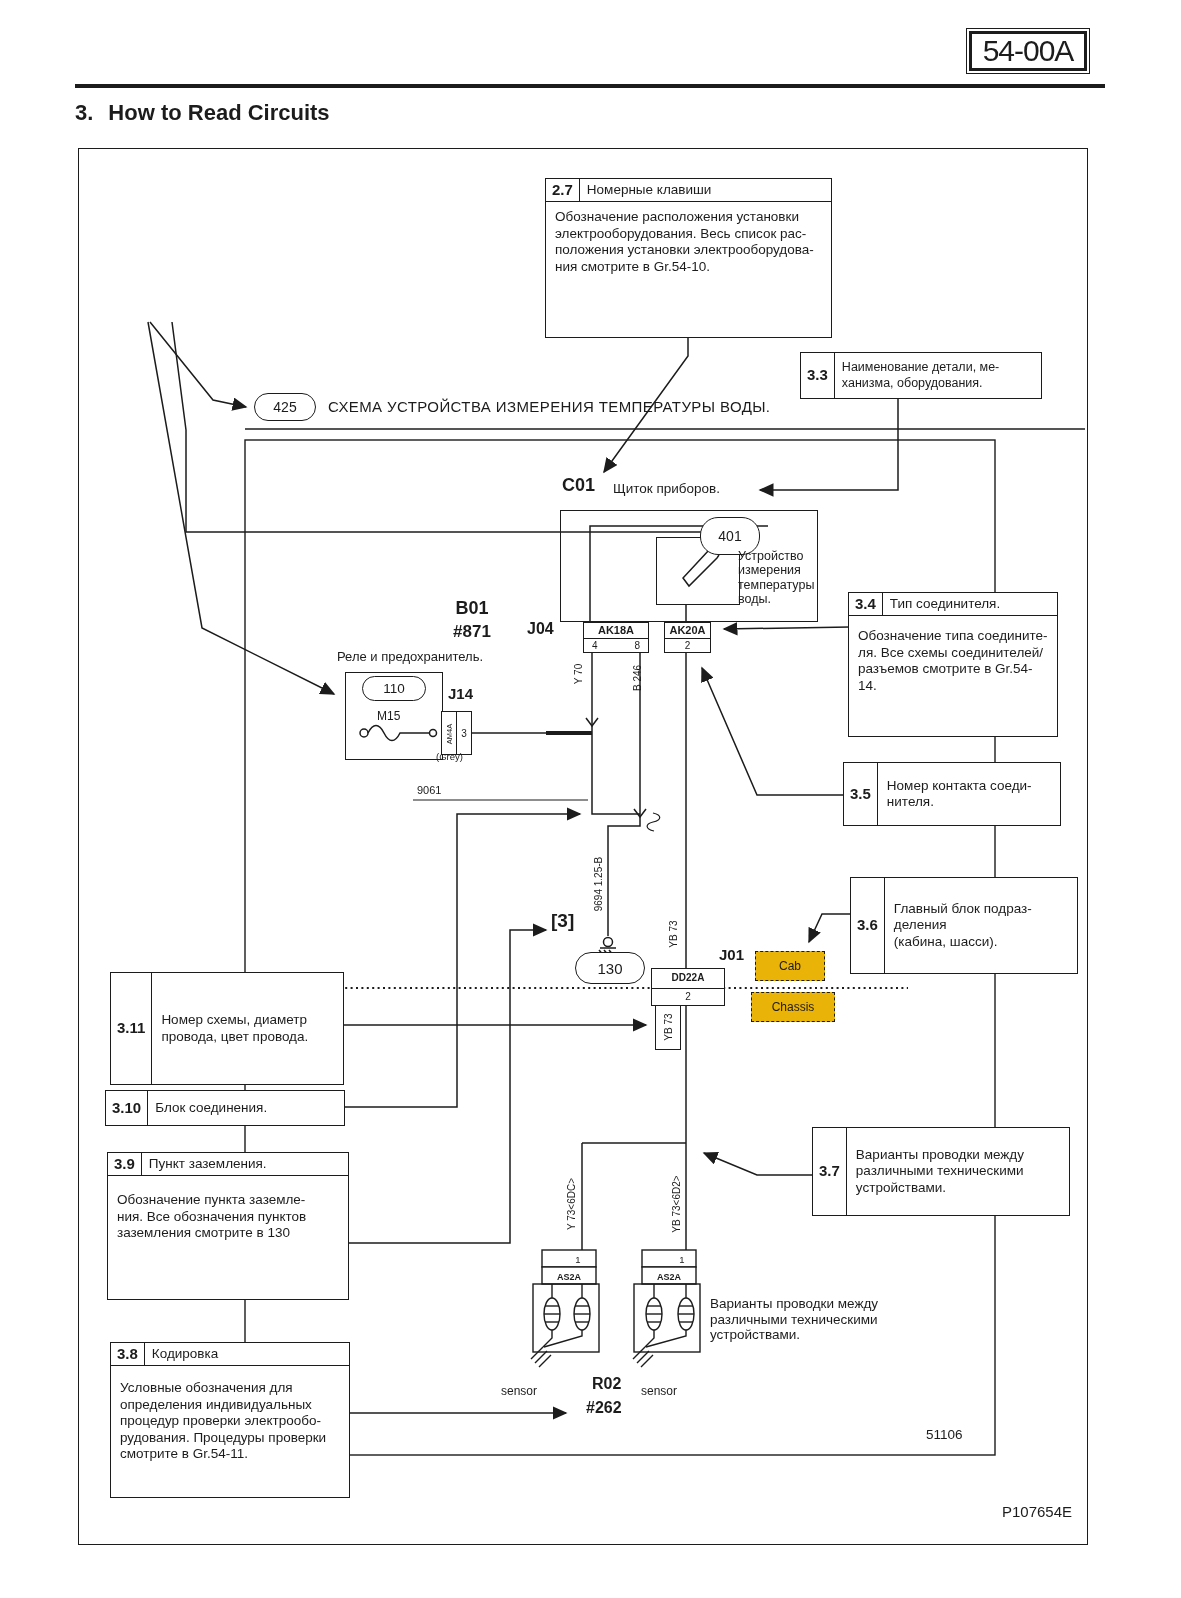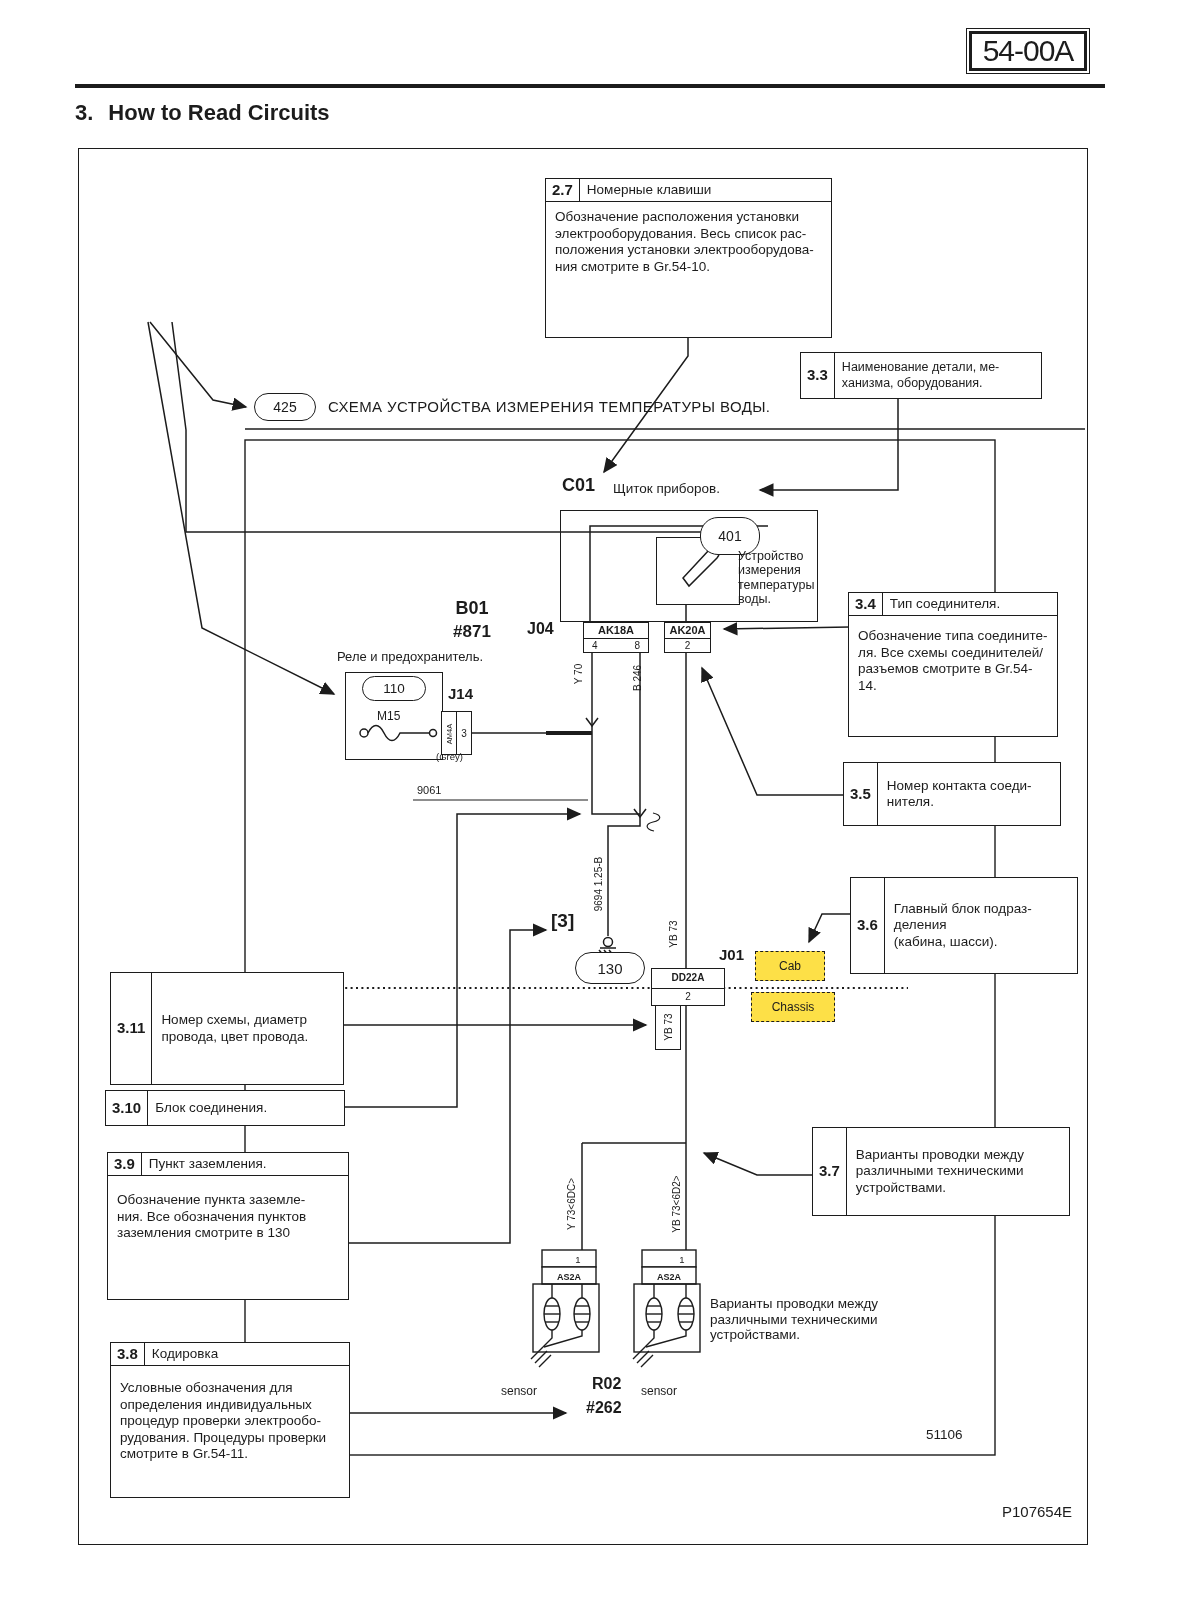--- a/index.html
+++ b/index.html
@@ -26,21 +26,21 @@
   .rowType{display:flex}
   .rowType .co-text{display:flex;align-items:center;padding:4px 9px}
   
   .oval{position:absolute;border:1.8px solid #1c1c1c;border-radius:18px;background:#fff;display:flex;align-items:center;justify-content:center;
         font-weight:400;font-size:14px;box-sizing:border-box}
   .lbl{position:absolute;white-space:pre-line;line-height:1.15}
   .vlab{position:absolute;font-size:10px;white-space:nowrap;transform:translate(-50%,-50%) rotate(-90deg)}
   .connbox{position:absolute;background:#fff;border:1.5px solid #1c1c1c;box-sizing:border-box;text-align:center}
   .connbox .crow{border-bottom:1.5px solid #1c1c1c;font-size:11px;font-weight:700;line-height:14px;height:14.5px}
   .connbox .prow{font-size:10px;line-height:13px}
-  .dashbox{position:absolute;border:1.6px dashed #1c1c1c;display:flex;align-items:center;justify-content:center;font-size:12px;box-sizing:border-box;background:#fde047}
+  .dashbox{position:absolute;border:1.6px dashed #1c1c1c;display:flex;align-items:center;justify-content:center;font-size:12px;box-sizing:border-box;background:#eab308}
   .outline{position:absolute;border:1.6px solid #1c1c1c;box-sizing:border-box;background:transparent}
   .whitebox{position:absolute;border:1.6px solid #1c1c1c;box-sizing:border-box;background:#fff}
   svg text{font-family:"Liberation Sans",sans-serif;fill:#1c1c1c}
 </style>
 </head>
 <body>
 
 <div class="page">
 
   <div class="tagbox">

